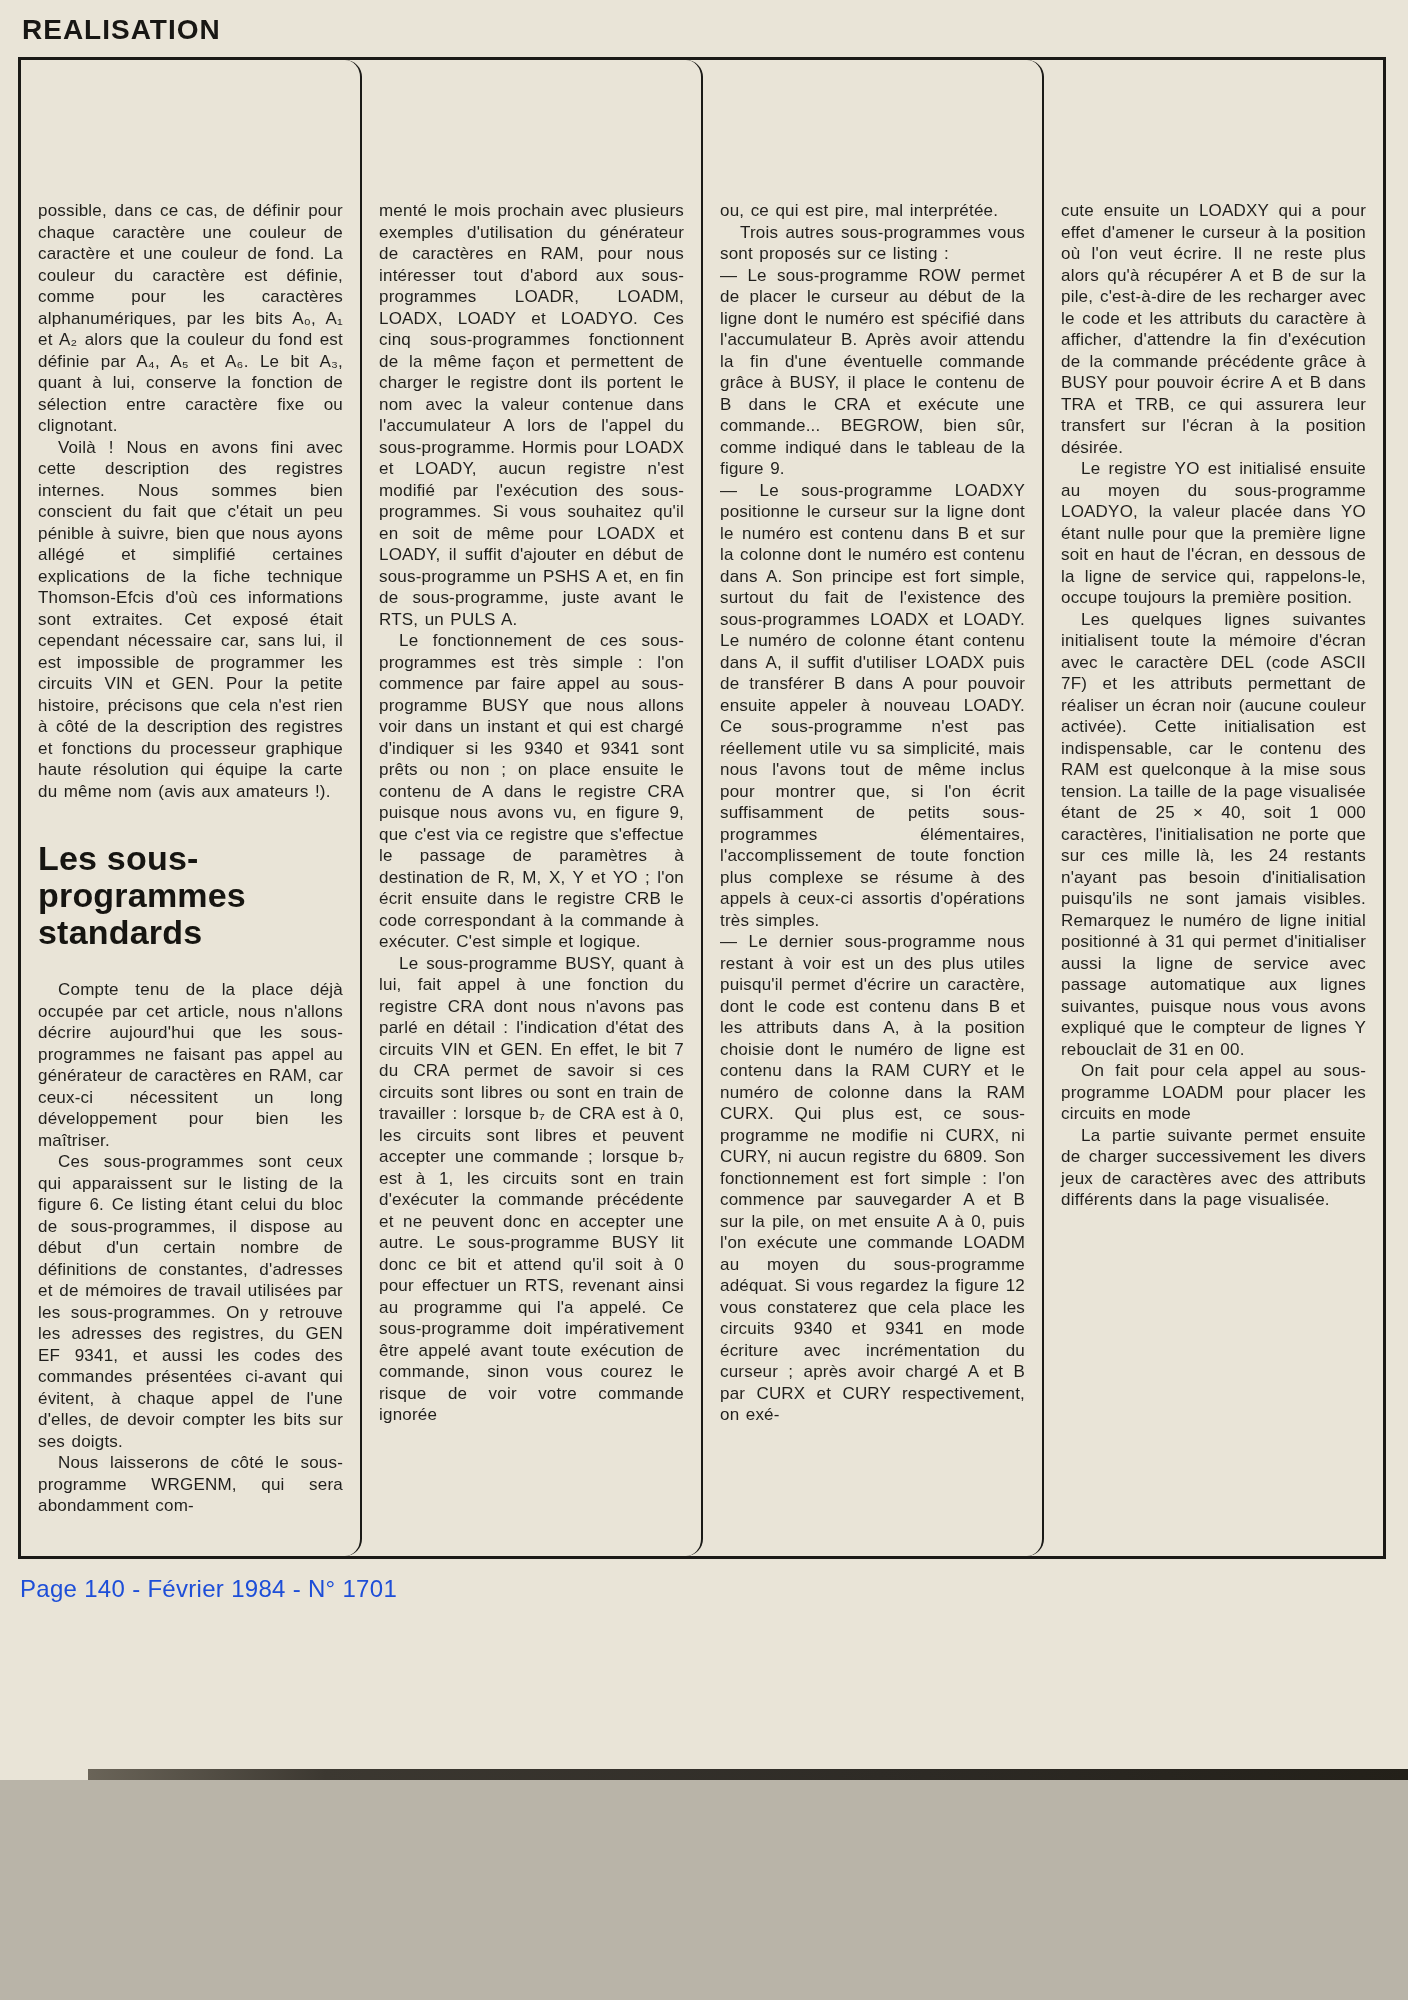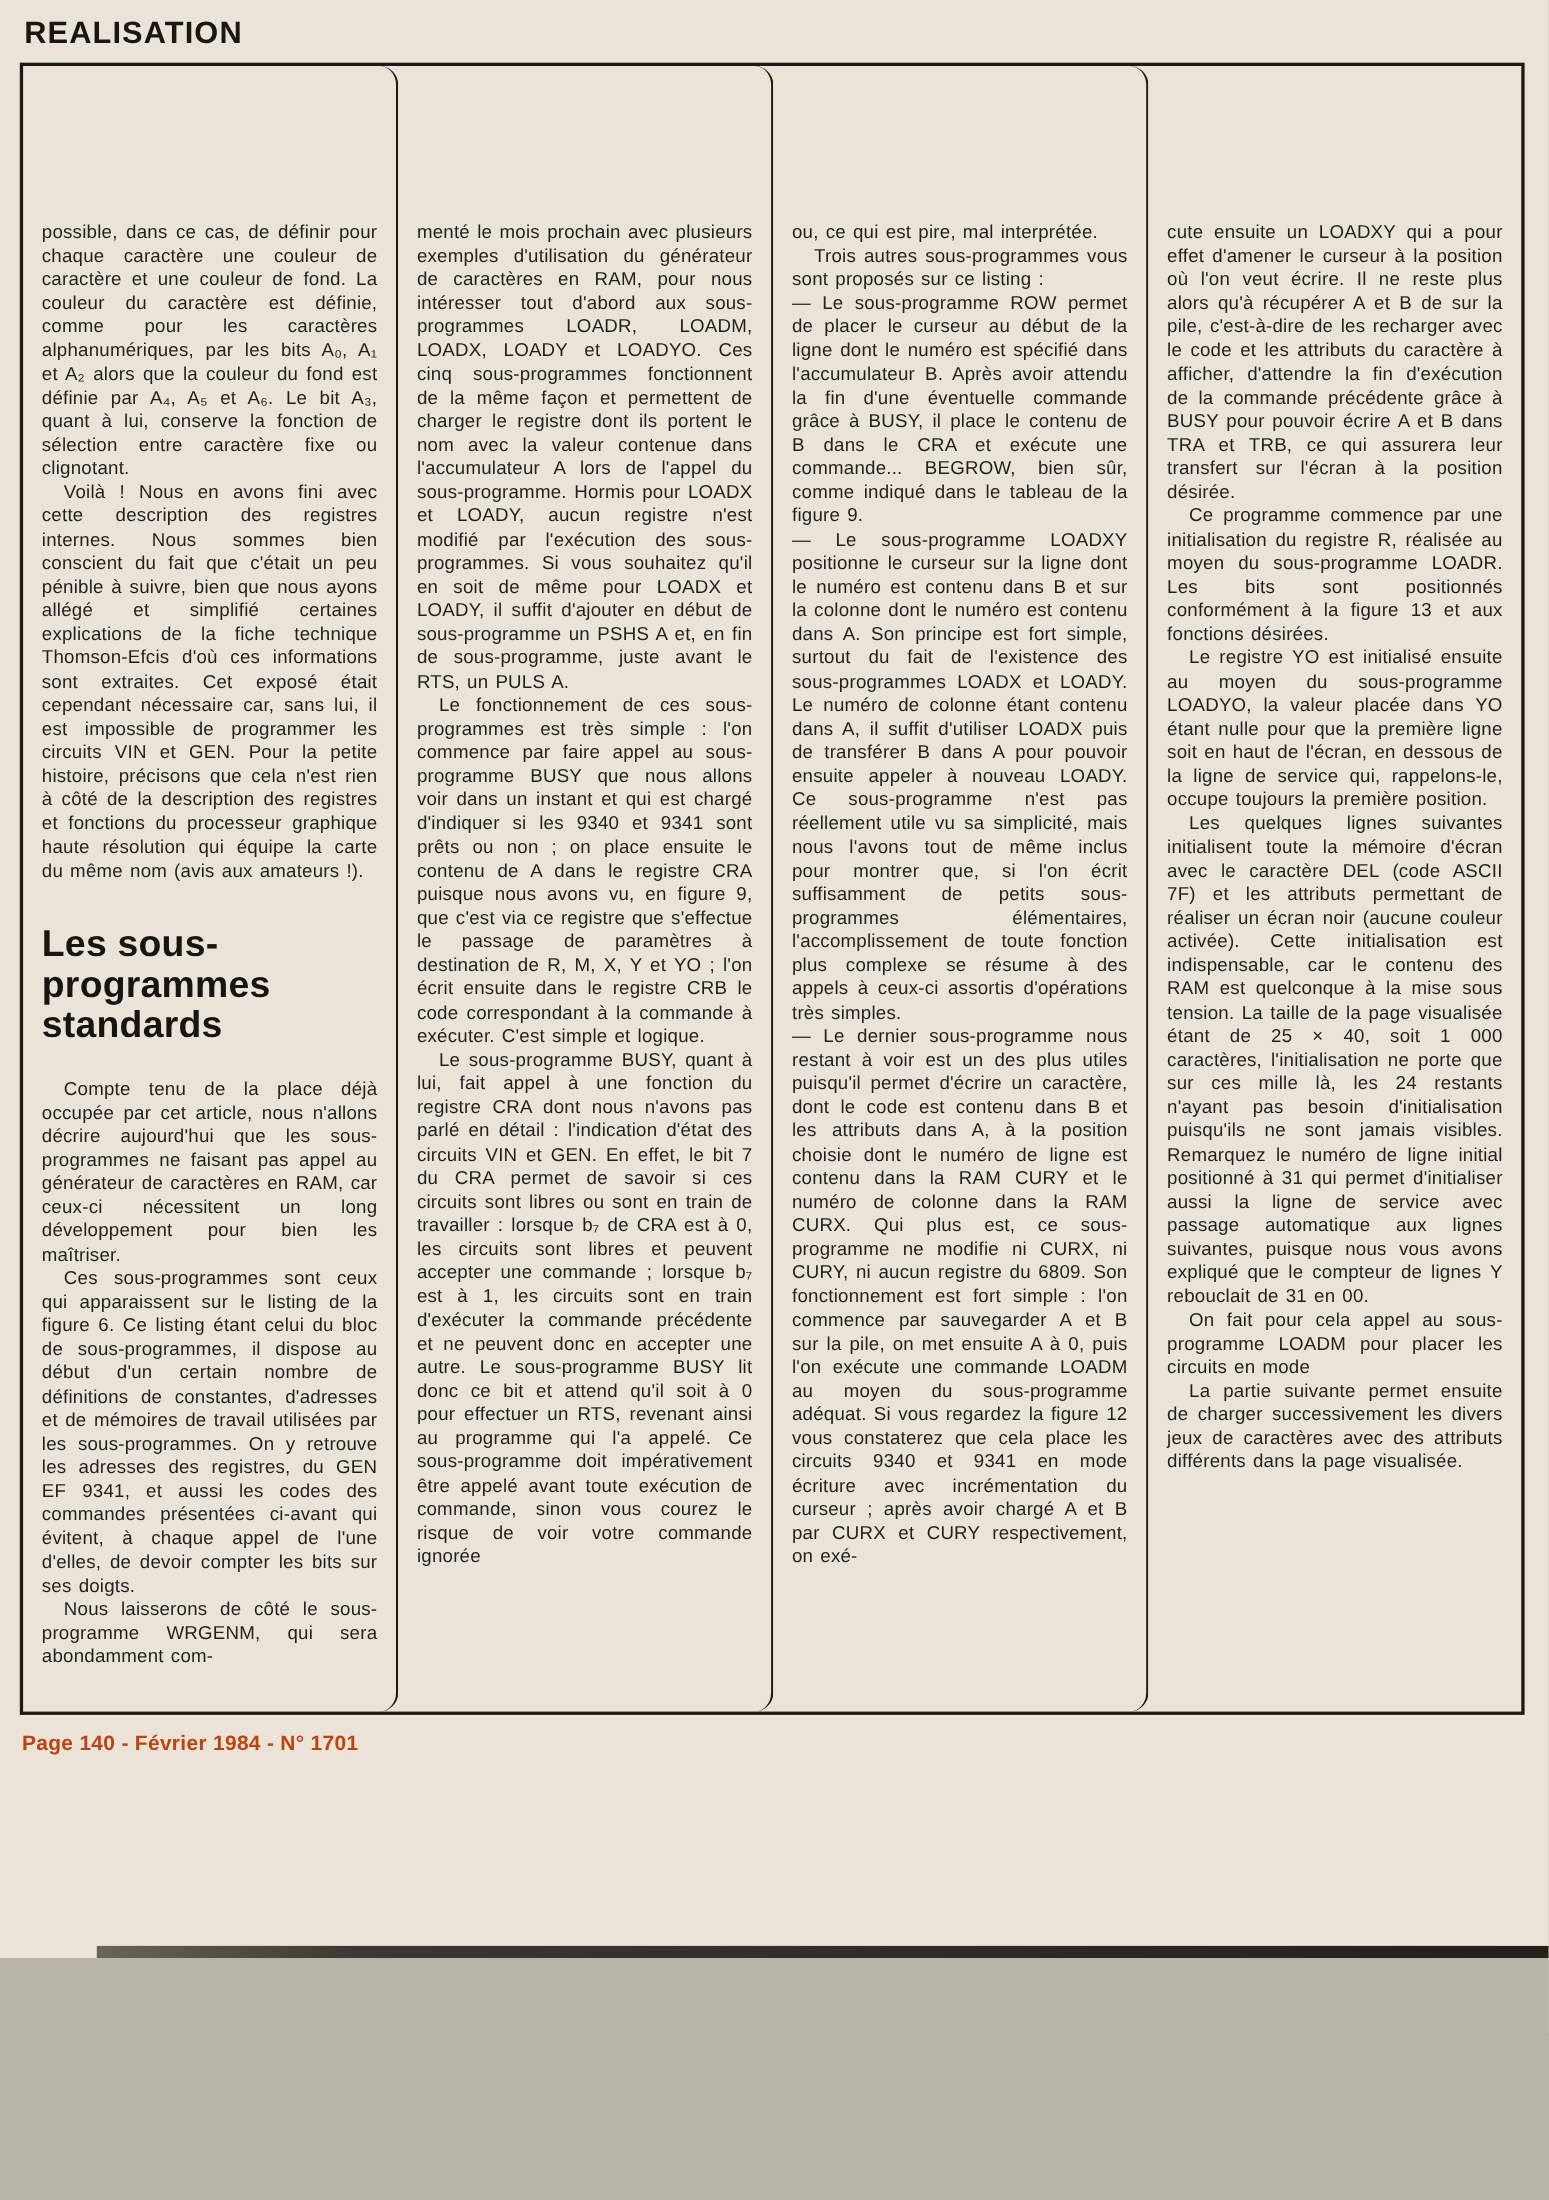--- a/index.html
+++ b/index.html
@@ -55,23 +55,23 @@
     color: #161511;
     margin: 38px 0 28px 0;
     white-space: pre-line;
     text-align: left;
     letter-spacing: 0.2px;
     word-spacing: normal;
   }
   .page-footer {
     position: absolute;
     left: 20px; top: 1575px;
-    font-size: 19px;
-    font-weight: bold;
-    color: #c2410c;
+    font-size: 24px;
+    font-weight: normal;
+    color: #1d4ed8;
     letter-spacing: 0.3px;
   }
   .scan-bar {
     position: absolute;
     left: 88px; bottom: 0;
     width: 1320px; height: 11px;
     background: linear-gradient(90deg, #6a6458 0%, #3c3831 18%, #2e2b26 60%, #232019 100%);
   }
 </style>
 </head>
@@ -103,21 +103,20 @@
     <div class="col rule">
       <p class="noindent">ou, ce qui est pire, mal interprétée.</p>
       <p class="indent">Trois autres sous-programmes vous sont proposés sur ce listing :</p>
       <p class="noindent">— Le sous-programme ROW permet de placer le curseur au début de la ligne dont le numéro est spécifié dans l'accumulateur B. Après avoir attendu la fin d'une éventuelle commande grâce à BUSY, il place le contenu de B dans le CRA et exécute une commande... BEGROW, bien sûr, comme indiqué dans le tableau de la figure 9.</p>
       <p class="noindent">— Le sous-programme LOADXY positionne le curseur sur la ligne dont le numéro est contenu dans B et sur la colonne dont le numéro est contenu dans A. Son principe est fort simple, surtout du fait de l'existence des sous-programmes LOADX et LOADY. Le numéro de colonne étant contenu dans A, il suffit d'utiliser LOADX puis de transférer B dans A pour pouvoir ensuite appeler à nouveau LOADY. Ce sous-programme n'est pas réellement utile vu sa simplicité, mais nous l'avons tout de même inclus pour montrer que, si l'on écrit suffisamment de petits sous-programmes élémentaires, l'accomplissement de toute fonction plus complexe se résume à des appels à ceux-ci assortis d'opérations très simples.</p>
       <p class="noindent">— Le dernier sous-programme nous restant à voir est un des plus utiles puisqu'il permet d'écrire un caractère, dont le code est contenu dans B et les attributs dans A, à la position choisie dont le numéro de ligne est contenu dans la RAM CURY et le numéro de colonne dans la RAM CURX. Qui plus est, ce sous-programme ne modifie ni CURX, ni CURY, ni aucun registre du 6809. Son fonctionnement est fort simple : l'on commence par sauvegarder A et B sur la pile, on met ensuite A à 0, puis l'on exécute une commande LOADM au moyen du sous-programme adéquat. Si vous regardez la figure 12 vous constaterez que cela place les circuits 9340 et 9341 en mode écriture avec incrémentation du curseur ; après avoir chargé A et B par CURX et CURY respectivement, on exé-</p>
     </div>
 
     <div class="col">
       <p class="noindent">cute ensuite un LOADXY qui a pour effet d'amener le curseur à la position où l'on veut écrire. Il ne reste plus alors qu'à récupérer A et B de sur la pile, c'est-à-dire de les recharger avec le code et les attributs du caractère à afficher, d'attendre la fin d'exécution de la commande précédente grâce à BUSY pour pouvoir écrire A et B dans TRA et TRB, ce qui assurera leur transfert sur l'écran à la position désirée.</p>
-      <p class="indent">Ce programme commence par une initialisation du registre R, réalisée au moyen du sous-programme LOADR. Les bits sont positionnés conformément à la figure 13 et aux fonctions désirées.</p>
       <p class="indent">Le registre YO est initialisé ensuite au moyen du sous-programme LOADYO, la valeur placée dans YO étant nulle pour que la première ligne soit en haut de l'écran, en dessous de la ligne de service qui, rappelons-le, occupe toujours la première position.</p>
       <p class="indent">Les quelques lignes suivantes initialisent toute la mémoire d'écran avec le caractère DEL (code ASCII 7F) et les attributs permettant de réaliser un écran noir (aucune couleur activée). Cette initialisation est indispensable, car le contenu des RAM est quelconque à la mise sous tension. La taille de la page visualisée étant de 25 × 40, soit 1 000 caractères, l'initialisation ne porte que sur ces mille là, les 24 restants n'ayant pas besoin d'initialisation puisqu'ils ne sont jamais visibles. Remarquez le numéro de ligne initial positionné à 31 qui permet d'initialiser aussi la ligne de service avec passage automatique aux lignes suivantes, puisque nous vous avons expliqué que le compteur de lignes Y rebouclait de 31 en 00.</p>
       <p class="indent">On fait pour cela appel au sous-programme LOADM pour placer les circuits en mode</p>
       <p class="indent">La partie suivante permet ensuite de charger successivement les divers jeux de caractères avec des attributs différents dans la page visualisée.</p>
     </div>
 
   </div>
 
   <div class="page-footer">Page 140 - Février 1984 - N° 1701</div>
 

